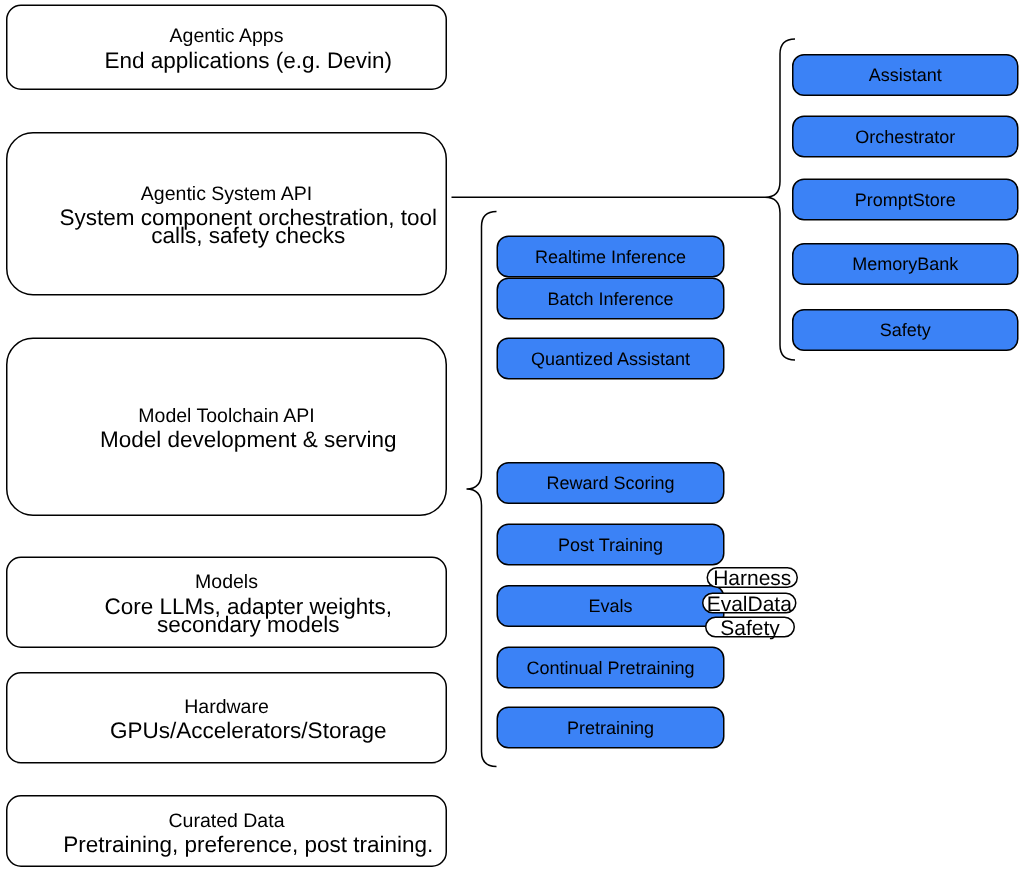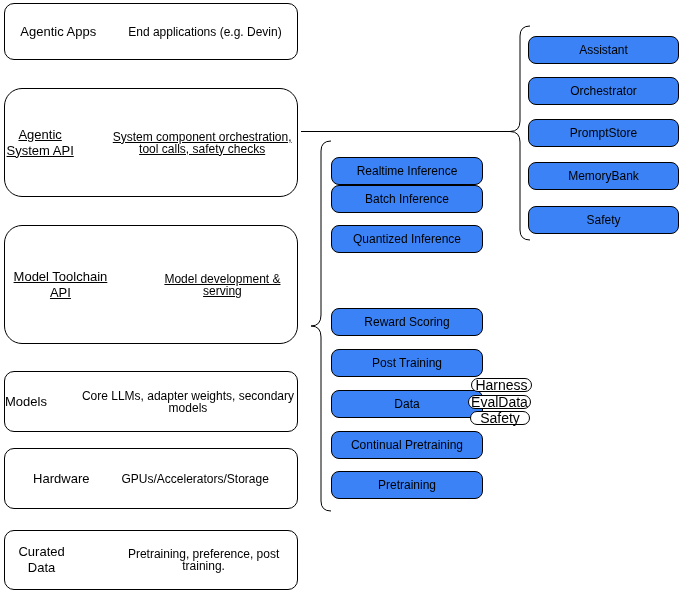--- a/index.html
+++ b/index.html
@@ -23,30 +23,30 @@
   }
   
   .layer {
     position: absolute;
     left: 4px;
     width: 294px;
     box-sizing: border-box;
     background: #ffffff;
     border: 1px solid #000000;
     display: flex;
-    flex-direction: row;
+    flex-direction: column;
     align-items: center;
     justify-content: center;
     gap: 3px;
     text-align: center;
   }
   .r10 { border-radius: 10px; }
-  .r18 { border-radius: 18px; text-decoration: underline; }
+  .r18 { border-radius: 18px; }
   .layer-title { font-size: 13px; line-height: 16px; color: #000; }
-  .layer-sub   { font-size: 12px; line-height: 12px; color: #000; padding-left: 29px; }
+  .layer-sub   { font-size: 15px; line-height: 12px; color: #000; padding-left: 29px; }
   
   .node {
     position: absolute;
     box-sizing: border-box;
     width: 152px;
     height: 28px;
     background: #3b82f6;
     border: 1px solid #000000;
     border-radius: 8px;
     display: flex;
@@ -96,31 +96,31 @@
     <div class="layer-sub">Model development &amp; serving</div>
   </div>
   <div class="layer r10" style="top:371px;height:61px">
     <div class="layer-title">Models</div>
     <div class="layer-sub">Core LLMs, adapter weights, secondary models</div>
   </div>
   <div class="layer r10" style="top:448px;height:61px">
     <div class="layer-title">Hardware</div>
     <div class="layer-sub">GPUs/Accelerators/Storage</div>
   </div>
-  <div class="layer r10" style="top:530px;height:60px">
+  <div class="layer r10" style="top:530px;height:48px">
     <div class="layer-title">Curated Data</div>
     <div class="layer-sub">Pretraining, preference, post training.</div>
   </div>
 
   <div class="node" style="left:331px;top:157px">Realtime Inference</div>
   <div class="node" style="left:331px;top:185px">Batch Inference</div>
-  <div class="node" style="left:331px;top:225px">Quantized Inference</div>
+  <div class="node" style="left:331px;top:225px">Quantized Assistant</div>
   <div class="node" style="left:331px;top:308px">Reward Scoring</div>
   <div class="node" style="left:331px;top:349px">Post Training</div>
-  <div class="node" style="left:331px;top:390px">Data</div>
+  <div class="node" style="left:331px;top:390px">Evals</div>
   <div class="node" style="left:331px;top:431px">Continual Pretraining</div>
   <div class="node" style="left:331px;top:471px">Pretraining</div>
 
   <div class="pill" style="left:471px;top:378px;width:61px">Harness</div>
   <div class="pill" style="left:468px;top:395px;width:63px">EvalData</div>
   <div class="pill" style="left:470px;top:411px;width:60px">Safety</div>
 
   <div class="node" style="left:528px;top:36px;width:151px">Assistant</div>
   <div class="node" style="left:528px;top:77px;width:151px">Orchestrator</div>
   <div class="node" style="left:528px;top:119px;width:151px">PromptStore</div>

